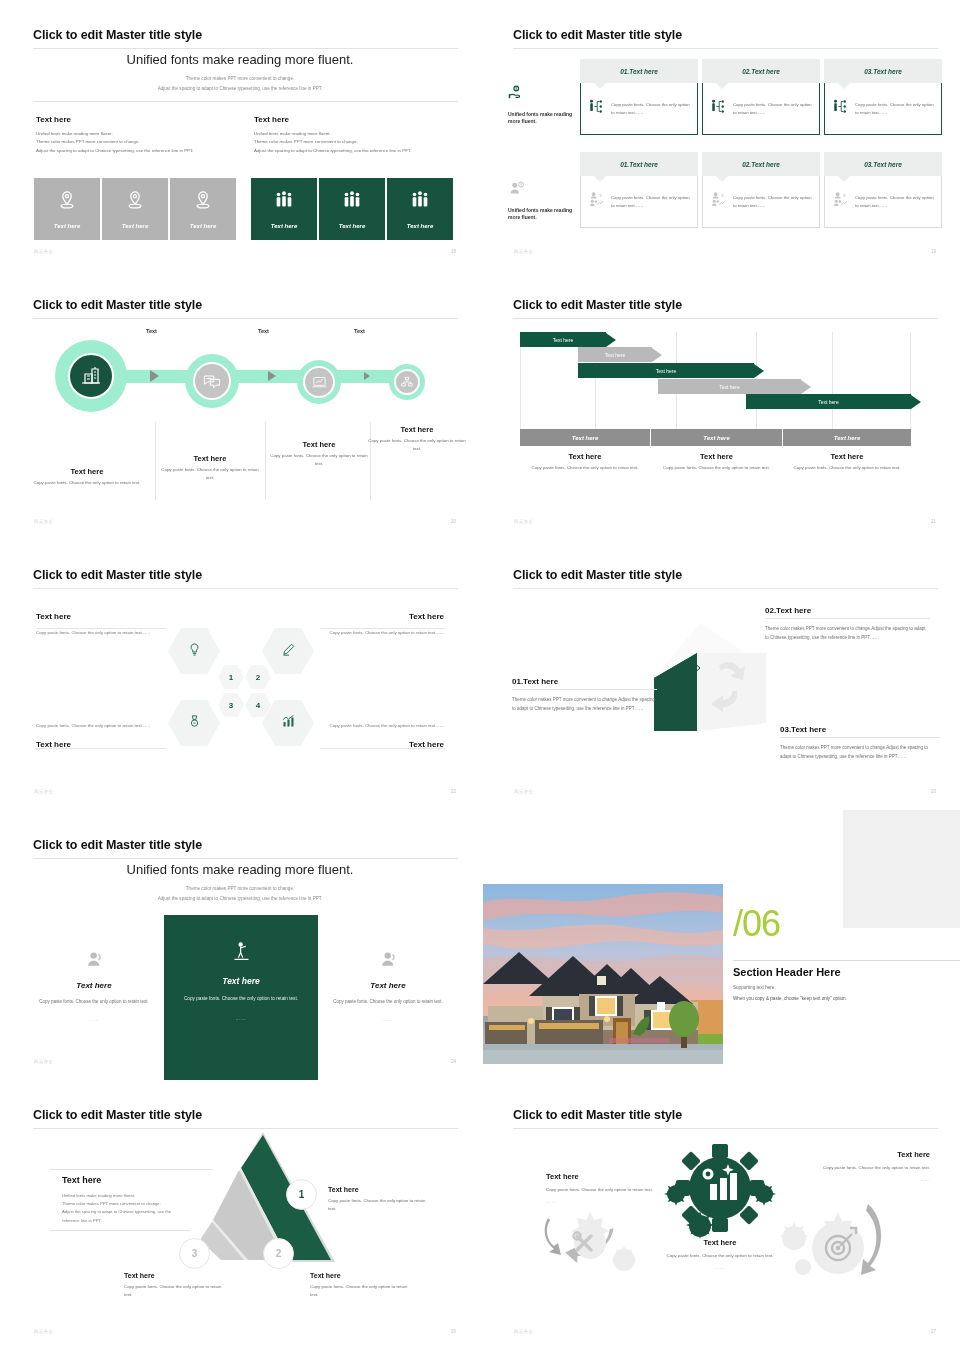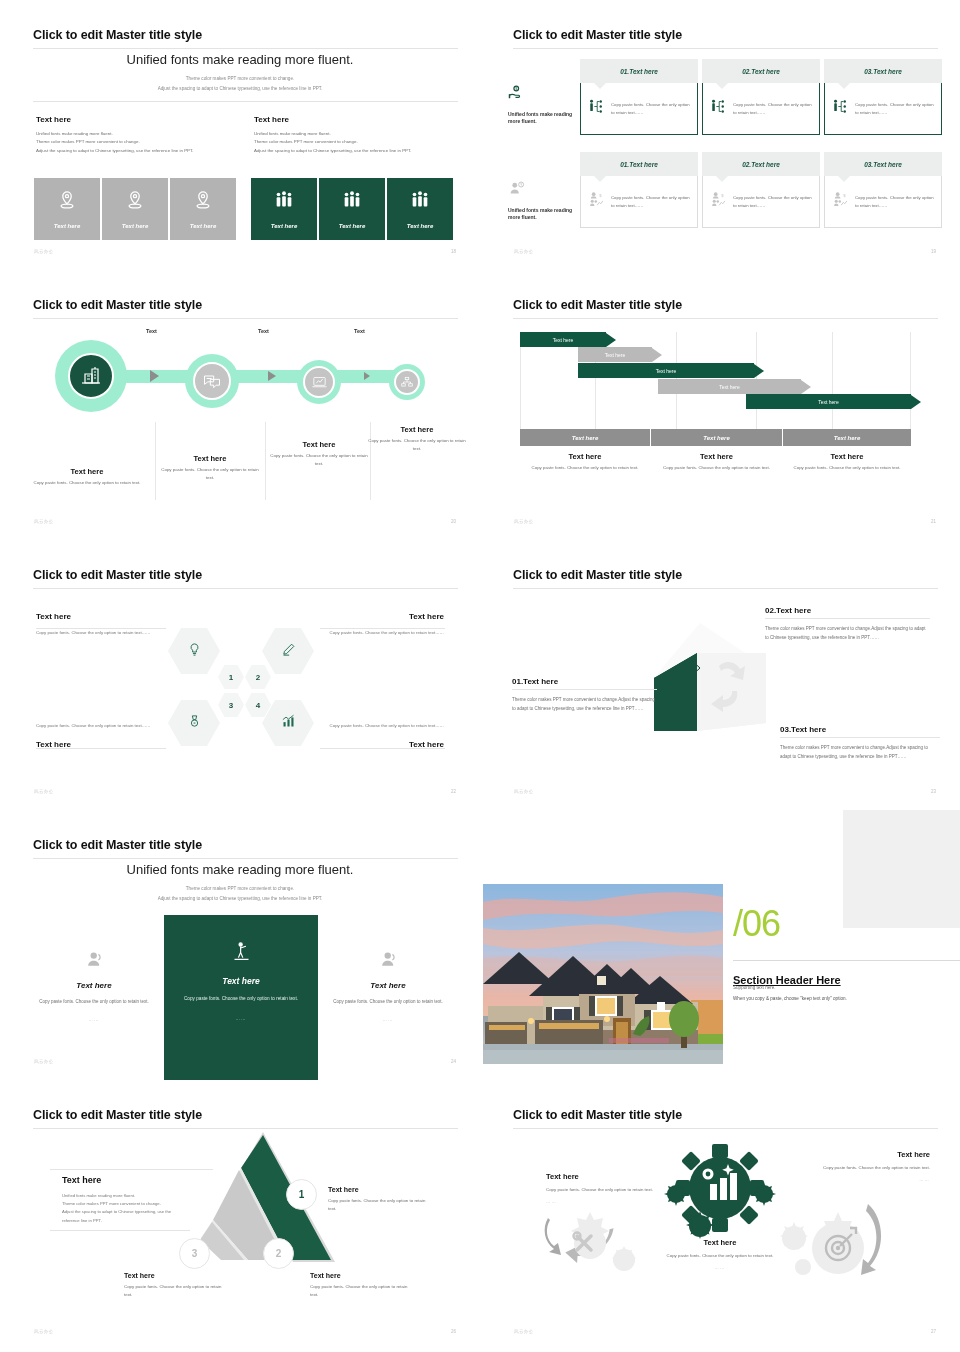--- a/index.html
+++ b/index.html
@@ -73,21 +73,21 @@
   
   .panel { position:absolute; background:#17533f; display:flex; flex-direction:column; align-items:center; }
   .pc-h { font-size:8px; font-style:italic; font-weight:bold; color:#111; text-align:center; }
   .pc-p { font-size:4.5px; color:#6f6f6f; line-height:1.9; text-align:center; }
 
   
   .photo { position:absolute; left:3px; top:74px; width:240px; height:180px; overflow:hidden; }
   .greybox { position:absolute; left:363px; top:0px; width:178px; height:118px; background:#f0f0f0; }
   .bignum { position:absolute; left:253px; top:96px; font-size:36px; font-weight:300; color:#a6ce39; letter-spacing:-1px; line-height:1; font-family:"Liberation Sans", sans-serif; }
   .shrule { position:absolute; left:253px; top:150px; width:227px; height:1px; background:#dadada; }
-  .sh-h { position:absolute; left:253px; top:164px; font-size:11px; font-weight:bold; color:#111;text-decoration:underline; }
+  .sh-h { position:absolute; left:253px; top:156px; font-size:11px; font-weight:bold; color:#111; }
   .sh-p1 { position:absolute; left:253px; top:175px; font-size:4.6px; color:#6f6f6f; }
   .sh-p2 { position:absolute; left:253px; top:186px; font-size:4.6px; color:#555; }
   .circ { position:absolute; border-radius:50%; background:#fff; border:1px solid #e6e6e6; display:flex; align-items:center; justify-content:center; font-size:10px; font-weight:bold; }
 
   
   .gear-lbl-h { font-size:7.5px; font-weight:bold; color:#111; }
   .gear-lbl-p { font-size:4.4px; color:#6f6f6f; line-height:1.9; }
   .dots { font-size:4.4px; color:#b5b5b5; letter-spacing:1px; }
 </style>
 </head>

